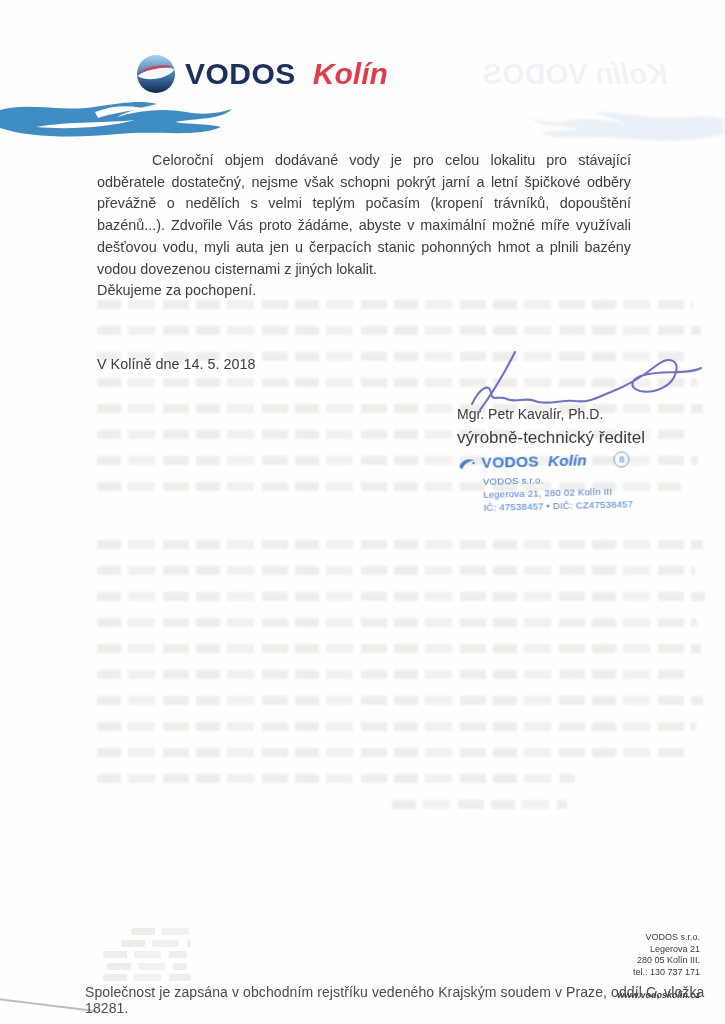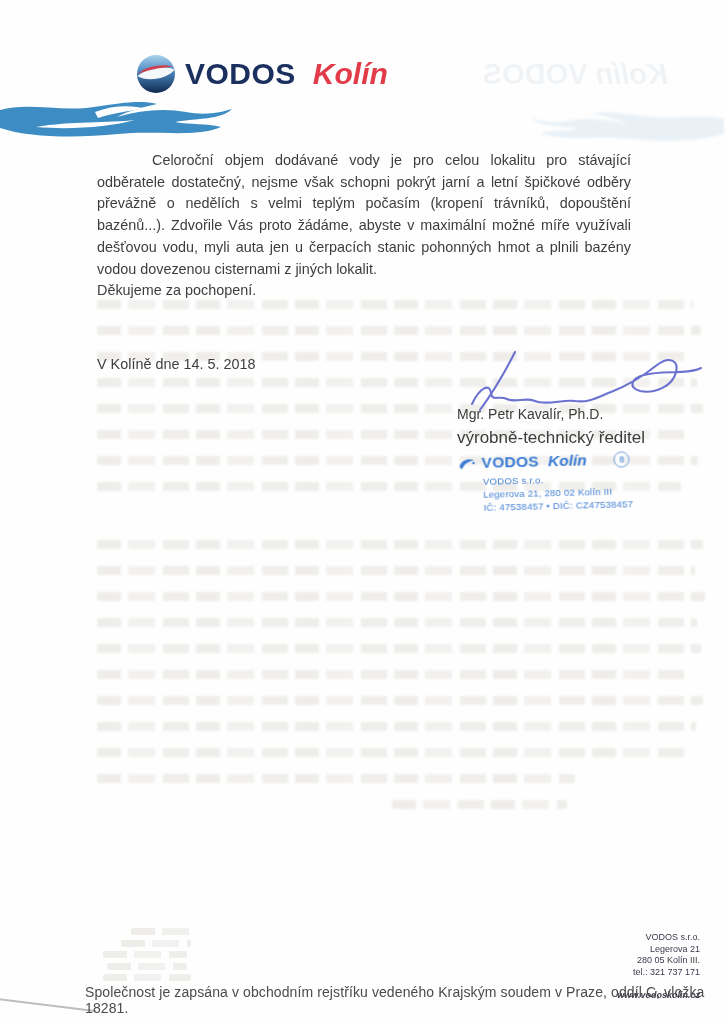--- a/index.html
+++ b/index.html
@@ -186,21 +186,21 @@
     </div>
     <div class="s-line first">VODOS s.r.o.</div>
     <div class="s-line">Legerova 21, 280 02 Kolín III</div>
     <div class="s-line">IČ: 47538457 • DIČ: CZ47538457</div>
   </div>
 
   <div class="footer">
     <div>VODOS s.r.o.</div>
     <div>Legerova 21</div>
     <div>280 05 Kolín III.</div>
-    <div>tel.: 321 737 171</div>
+    <div>tel.: 130 737 171</div>
     <div class="web">www.vodoskolin.cz</div>
   </div>
 
   <div class="legal">Společnost je zapsána v obchodním rejstříku vedeného Krajským soudem v Praze, oddíl C, vložka 18281.</div>
 
   <div class="scan-artifact"></div>
 
 </div>
 
 </body></html>

